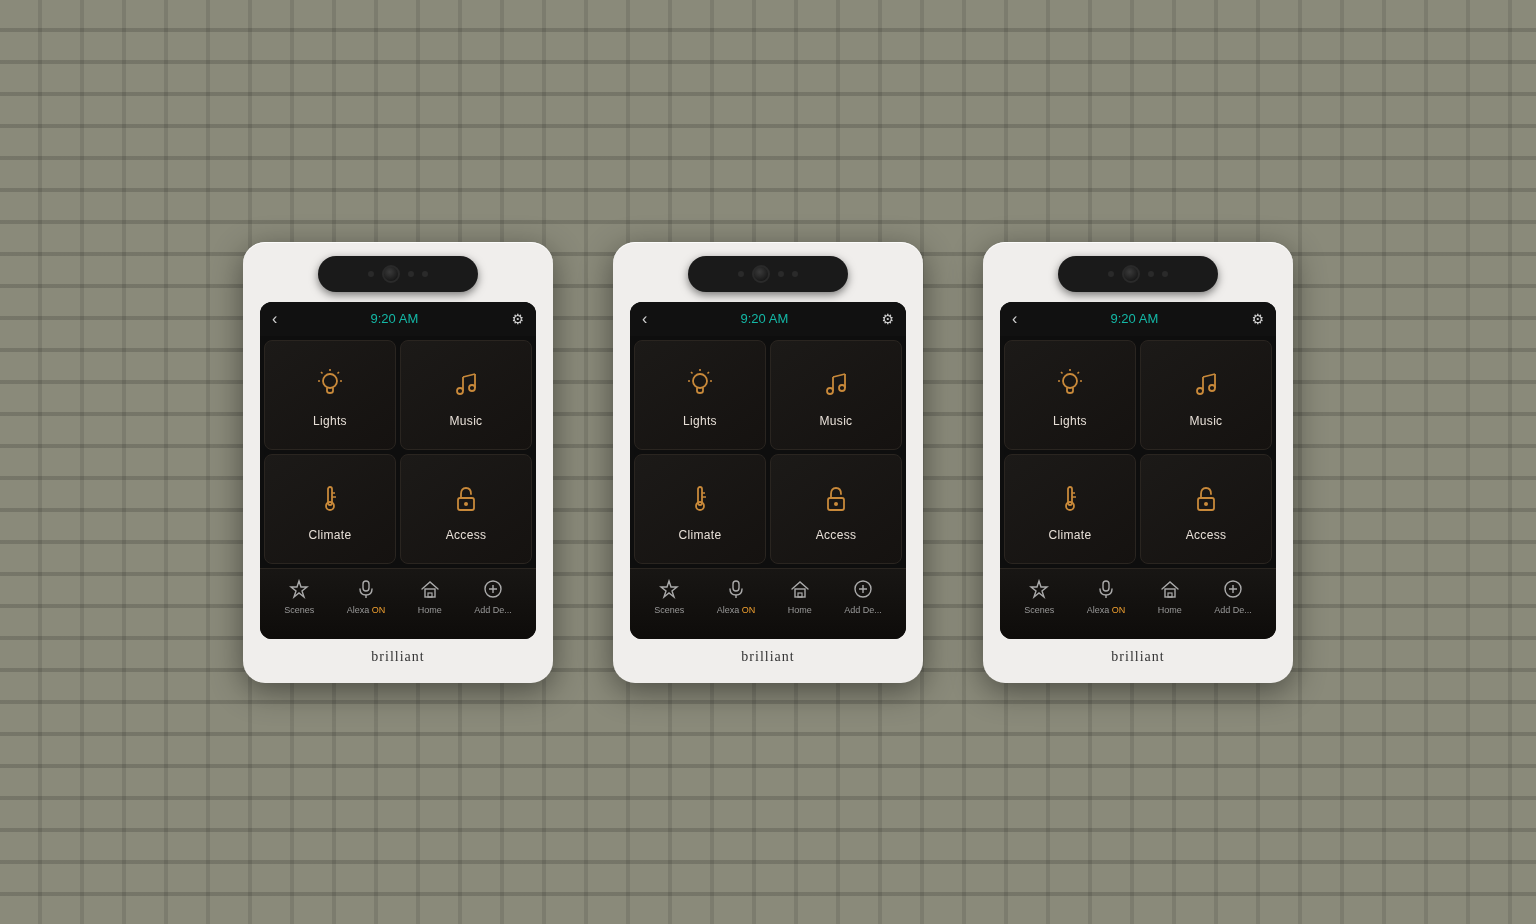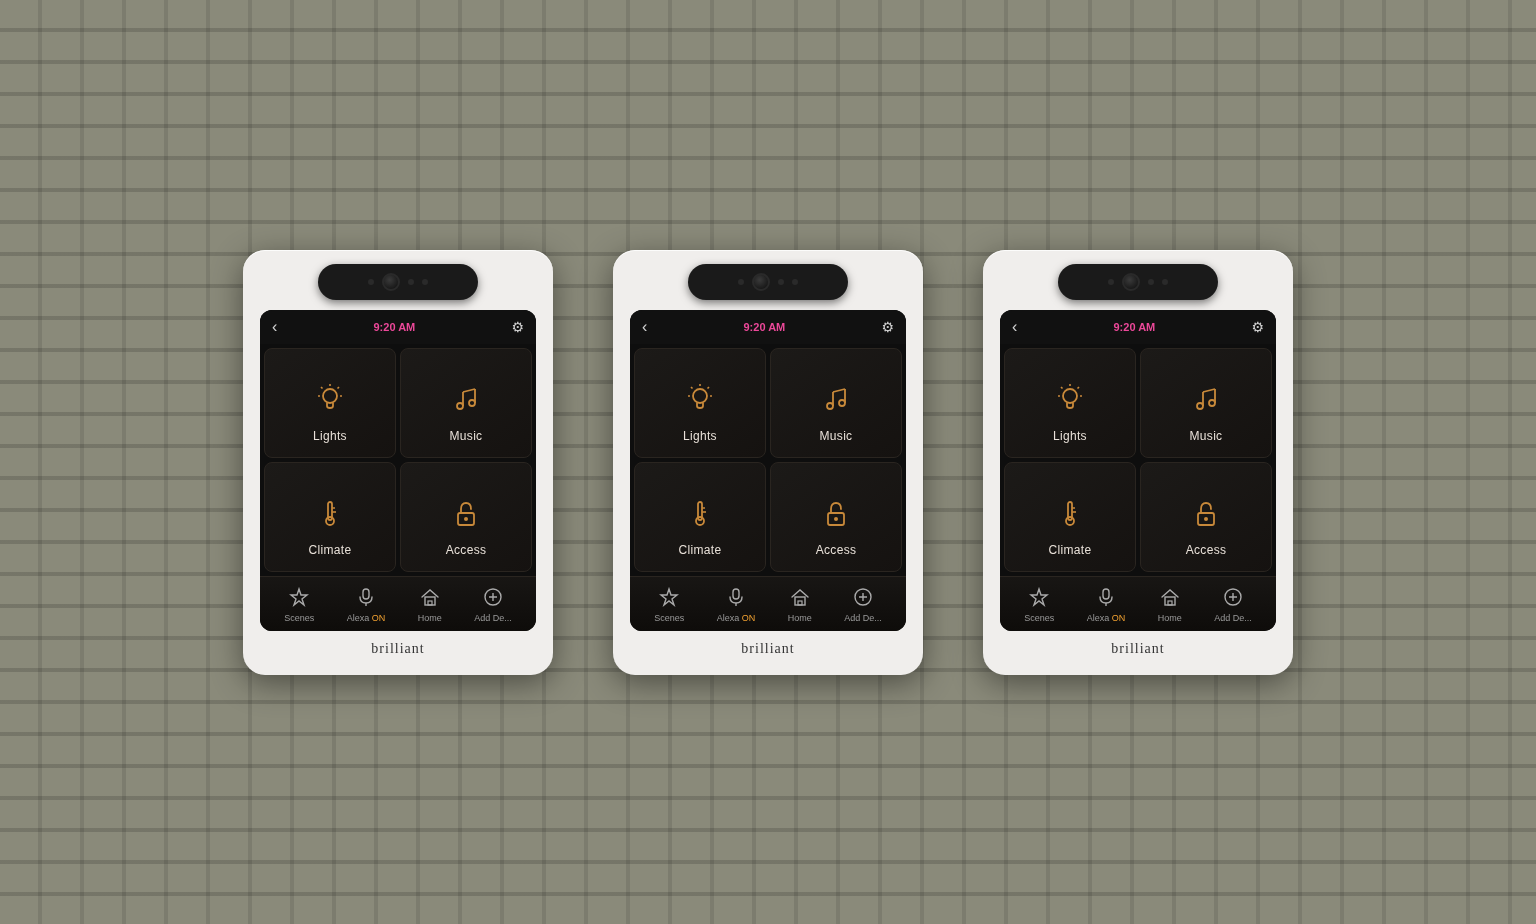--- a/index.html
+++ b/index.html
@@ -86,23 +86,23 @@
       background: #111;
     }
 
     .back-arrow {
       color: #fff;
       font-size: 16px;
       opacity: 0.8;
     }
 
     .time-display {
-      color: #ec4899;
-      font-size: 11px;
-      font-weight: 700;
+      color: #14b8a6;
+      font-size: 13px;
+      font-weight: 400;
     }
 
     .settings-icon {
       color: #fff;
       font-size: 14px;
       opacity: 0.8;
     }
 
     .grid-area {
       display: grid;
@@ -111,21 +111,21 @@
       padding: 4px;
       background: #0e0e0e;
     }
 
     .grid-tile {
       background: linear-gradient(145deg, #1c1a18, #151210);
       border-radius: 8px;
       display: flex;
       flex-direction: column;
       align-items: center;
-      justify-content: flex-end;
+      justify-content: center;
       padding: 20px 10px 14px;
       min-height: 110px;
       cursor: pointer;
       border: 1px solid #2a2520;
     }
 
     .tile-icon {
       font-size: 30px;
       color: #c8893a;
       margin-bottom: 8px;
@@ -134,21 +134,21 @@
 
     .tile-label {
       color: #e8e0d8;
       font-size: 12px;
       font-weight: 500;
       letter-spacing: 0.3px;
     }
 
     .bottom-bar {
       background: linear-gradient(to bottom, #181614, #0e0c0a);
-      padding: 10px 8px 4px;
+      padding: 10px 8px 20px;
       border-top: 1px solid #2a2520;
     }
 
     .bottom-nav {
       display: flex;
       justify-content: space-around;
       margin-bottom: 4px;
     }
 
     .nav-item {

